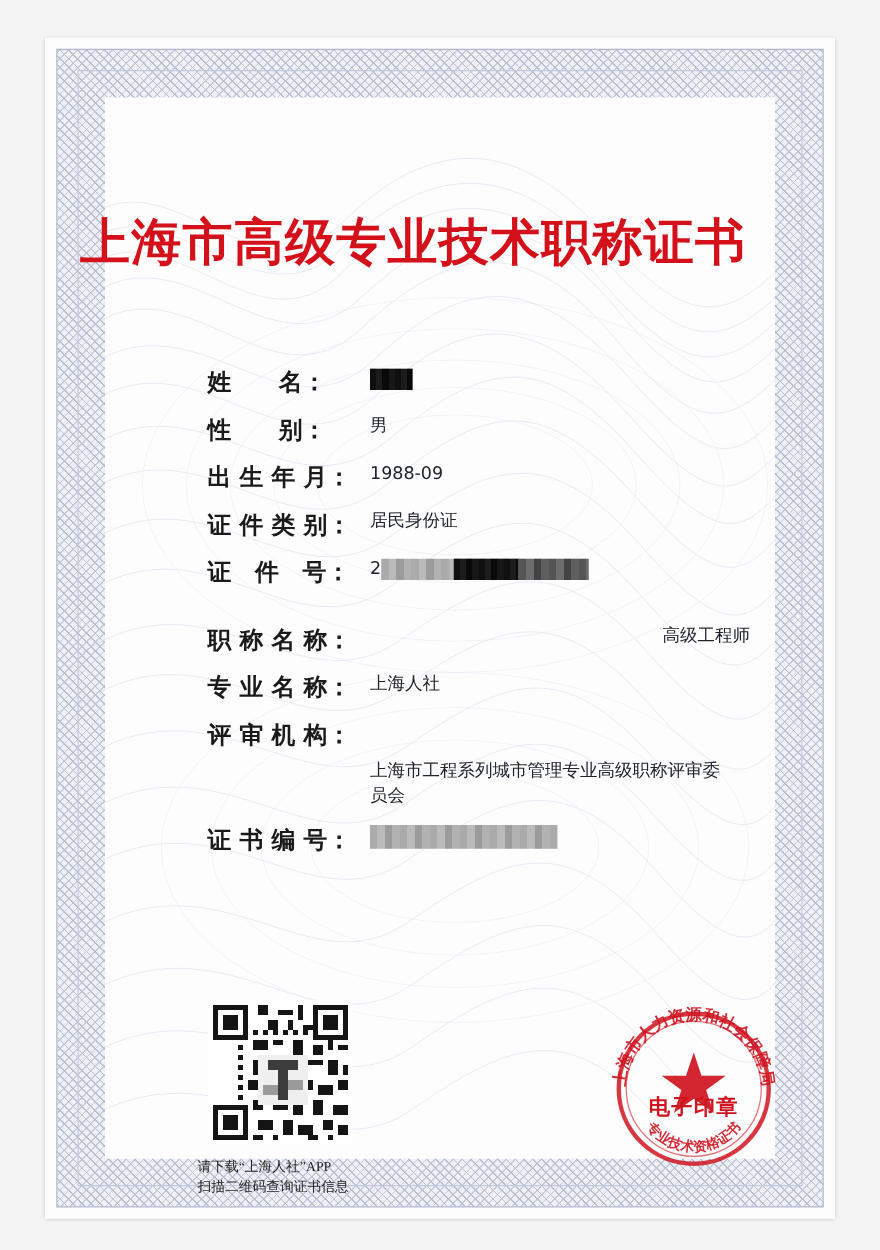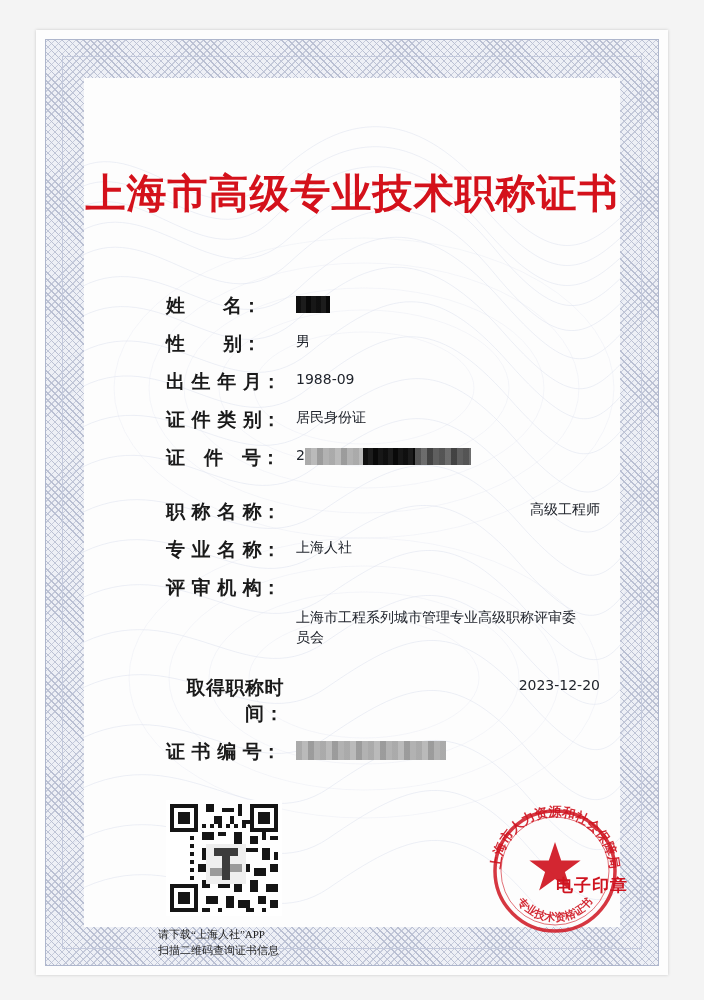--- a/index.html
+++ b/index.html
@@ -78,21 +78,20 @@
   .content {
     position: absolute;
     left: 28px; top: 28px; right: 28px; bottom: 28px;
   }
 
   .title {
     position: absolute;
     left: 0;
     right: 0;
     top: 108px;
-    text-align: center;
     font-family: "DejaVu Sans", sans-serif;
     font-weight: bold;
     font-size: 40px;
     letter-spacing: 1px;
     color: #d4111b;
     white-space: nowrap;
   }
 
   .fields {
     position: absolute;
@@ -181,21 +180,21 @@
     left: 418px;
     top: 740px;
     width: 146px;
     height: 146px;
   }
   .seal-text {
     position: absolute;
     left: 418px;
     top: 816px;
     width: 146px;
-    text-align: right;
+    text-align: center;
     font-family: "DejaVu Sans", sans-serif;
     font-size: 17px;
     font-weight: bold;
     color: #cf1420;
     letter-spacing: 1px;
   }
 </style>
 </head>
 <body>
 
@@ -288,24 +287,20 @@
         <div class="row">
           <div class="label">专 业 名 称：</div>
           <div class="value">上海人社</div>
         </div>
 
         <div class="row">
           <div class="label">评 审 机 构：</div>
           <div class="value" style="max-width:290px;margin-top:32px;">上海市工程系列城市管理专业高级职称评审委员会</div>
         </div>
 
-        <div class="row gap-top">
-          <div class="label tight">取得职称时间：</div>
-          <div class="value num">2023-12-20</div>
-        </div>
 
         <div class="row">
           <div class="label">证 书 编 号：</div>
           <div class="value">
             <span class="redact light" style="width:150px;height:19px;"></span>
           </div>
         </div>
 
       </div>
 

